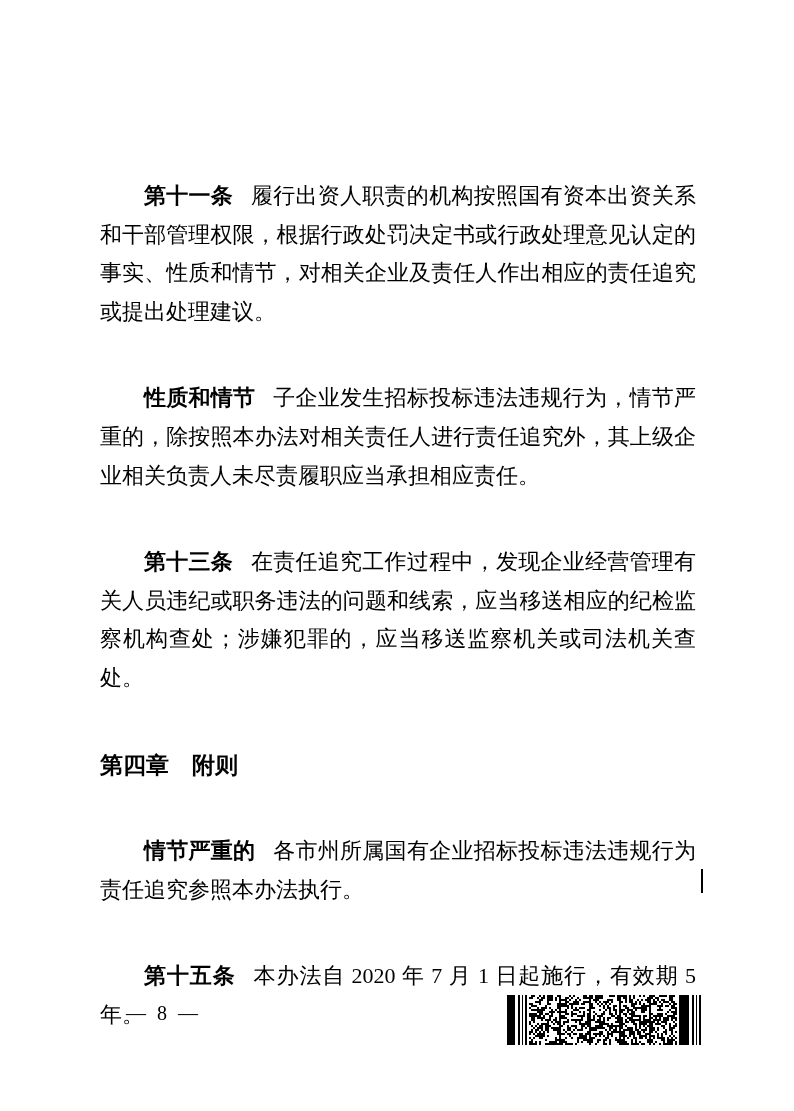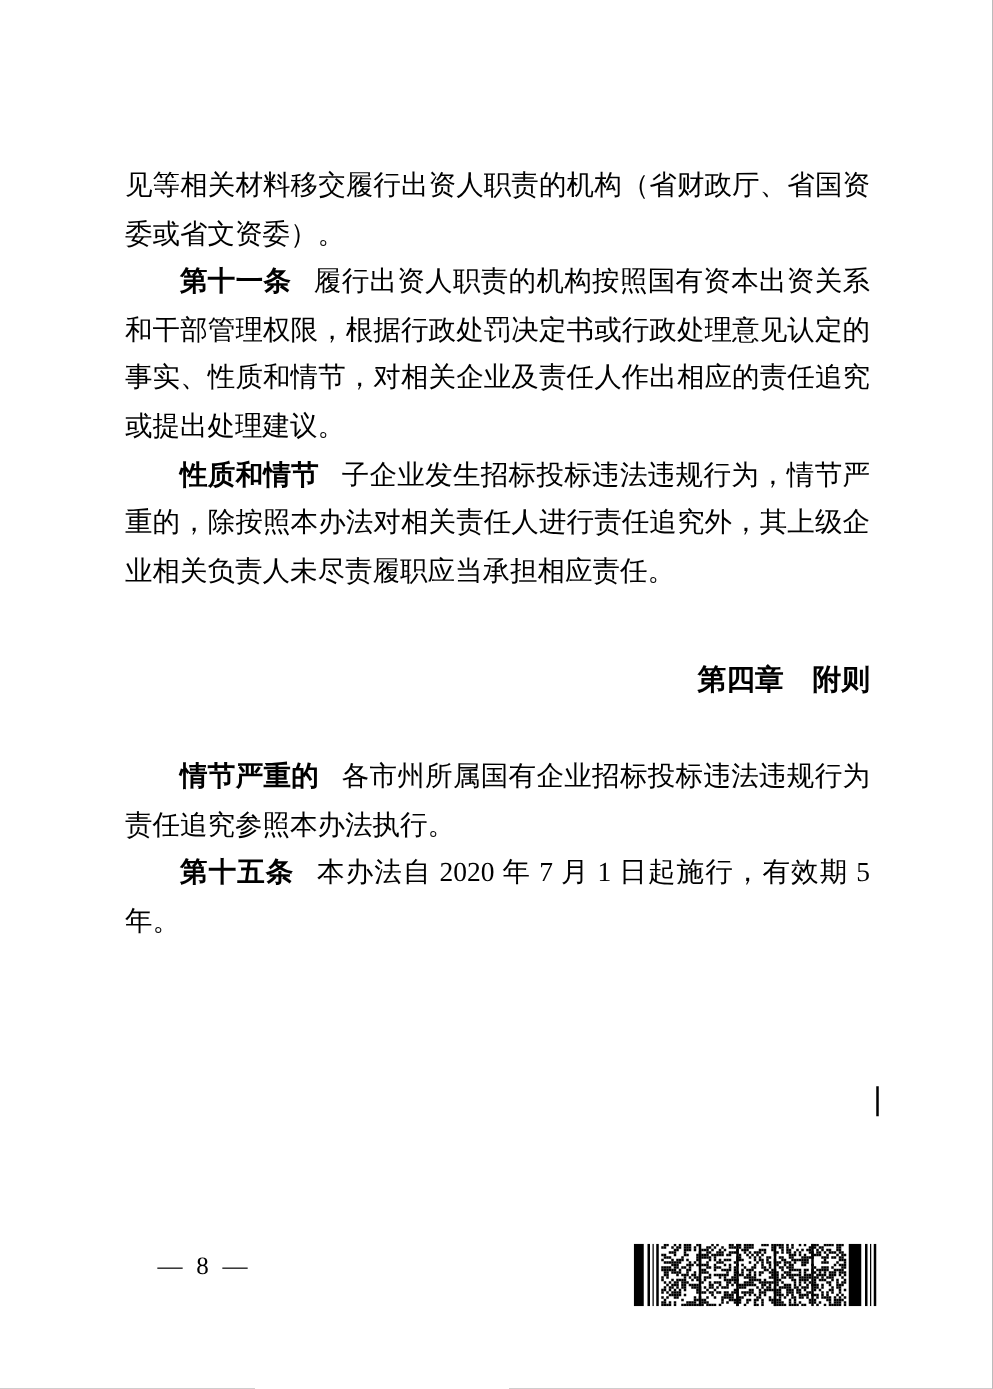--- a/index.html
+++ b/index.html
@@ -18,34 +18,34 @@
     width:596px;
   }
   .textblock p {
     margin:0;
     font-size:22px;
     line-height:38.6px;
     text-align:justify;
     text-justify:inter-ideograph;
     word-break:break-all;
   }
-  p.article { text-indent:44px; }
+  p.article { text-indent:44px;margin-top:48px; }
   .lead {
     font-family:"Liberation Sans", sans-serif;
     font-weight:bold;
     margin-right:18px;
   }
   .chapter-heading {
     display:block;
     margin:48px 0 39px 0;
     font-size:23px;
     line-height:38.6px;
     font-family:"Liberation Sans", sans-serif;
     font-weight:bold;
-    text-align:right;
+    text-align:left;
     text-indent:0;
   }
   .page-number {
     position:absolute;
     left:126px; top:1001px;
     font-size:20px;
     letter-spacing:3px;
     line-height:24px;
     white-space:pre;
   }
@@ -62,30 +62,32 @@
     background:#000000;
   }
 </style>
 </head>
 <body>
 
 <div class="page">
 
   <div class="textblock">
 
-    <p>见等相关材料移交履行出资人职责的机构（省财政厅、省国资委或省文资委）。</p>
 
     <p class="article">
       <span class="lead">第十一条</span><span>履行出资人职责的机构按照国有资本出资关系和干部管理权限，根据行政处罚决定书或行政处理意见认定的事实、性质和情节，对相关企业及责任人作出相应的责任追究或提出处理建议。</span>
     </p>
 
     <p class="article">
       <span class="lead">性质和情节</span><span>子企业发生招标投标违法违规行为，情节严重的，除按照本办法对相关责任人进行责任追究外，其上级企业相关负责人未尽责履职应当承担相应责任。</span>
     </p>
 
+    <p class="article">
+      <span class="lead">第十三条</span><span>在责任追究工作过程中，发现企业经营管理有关人员违纪或职务违法的问题和线索，应当移送相应的纪检监察机构查处；涉嫌犯罪的，应当移送监察机关或司法机关查处。</span>
+    </p>
 
     <span class="chapter-heading">第四章　附则</span>
 
     <p class="article">
       <span class="lead">情节严重的</span><span>各市州所属国有企业招标投标违法违规行为责任追究参照本办法执行。</span>
     </p>
 
     <p class="article">
       <span class="lead">第十五条</span><span>本办法自 2020 年 7 月 1 日起施行，有效期 5 年。</span>
     </p>

